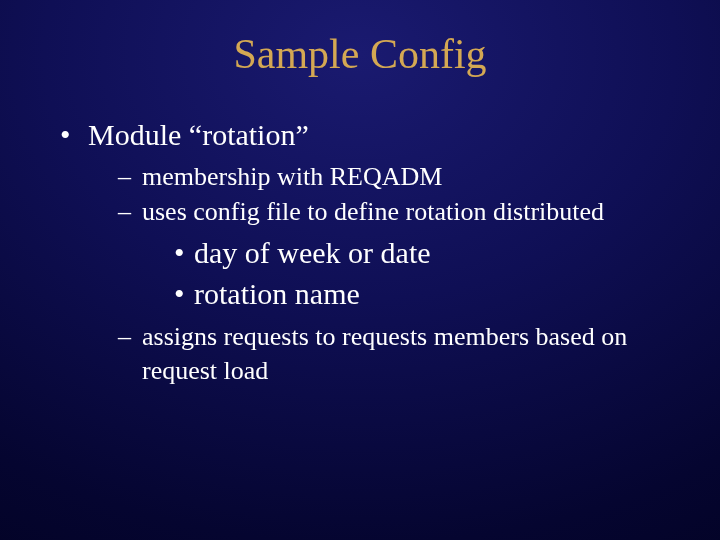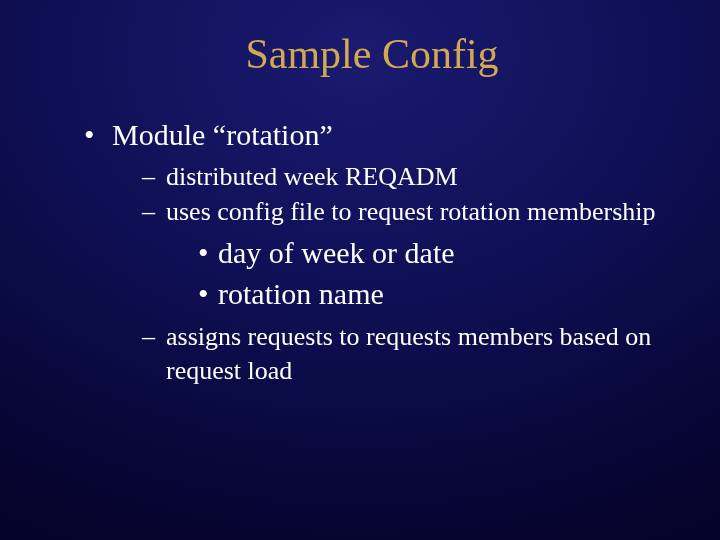--- a/index.html
+++ b/index.html
@@ -15,21 +15,21 @@
                 #0f0f55 35%,
                 #050530 70%,
                 #00001a 100%);
     font-family: "Times New Roman", Times, serif;
     color: #ffffff;
   }
   .slide {
     width: 100%;
     height: 100%;
     box-sizing: border-box;
-    padding: 30px 50px 40px 74px;
+    padding: 30px 50px 40px 50px;
     border-radius: 22px;
   }
   .title {
     text-align: center;
     font-size: 42px;
     color: #d4a853;
     margin: 0 0 38px 0;
     font-weight: normal;
   }
   ul.lvl1 {
@@ -92,24 +92,24 @@
 
 <div class="slide">
   <h1 class="title">Sample Config</h1>
 
   <ul class="lvl1">
     <li>
       <span>Module “rotation”</span>
 
       <ul class="lvl2">
         <li>
-          <span>distributed week REQADM</span>
+          <span>membership with REQADM</span>
         </li>
         <li>
-          <span>uses config file to request rotation membership</span>
+          <span>uses config file to define rotation distributed</span>
 
           <ul class="lvl3">
             <li>
               <span>day of week or date</span>
             </li>
             <li>
               <span>rotation name</span>
             </li>
           </ul>
         </li>

